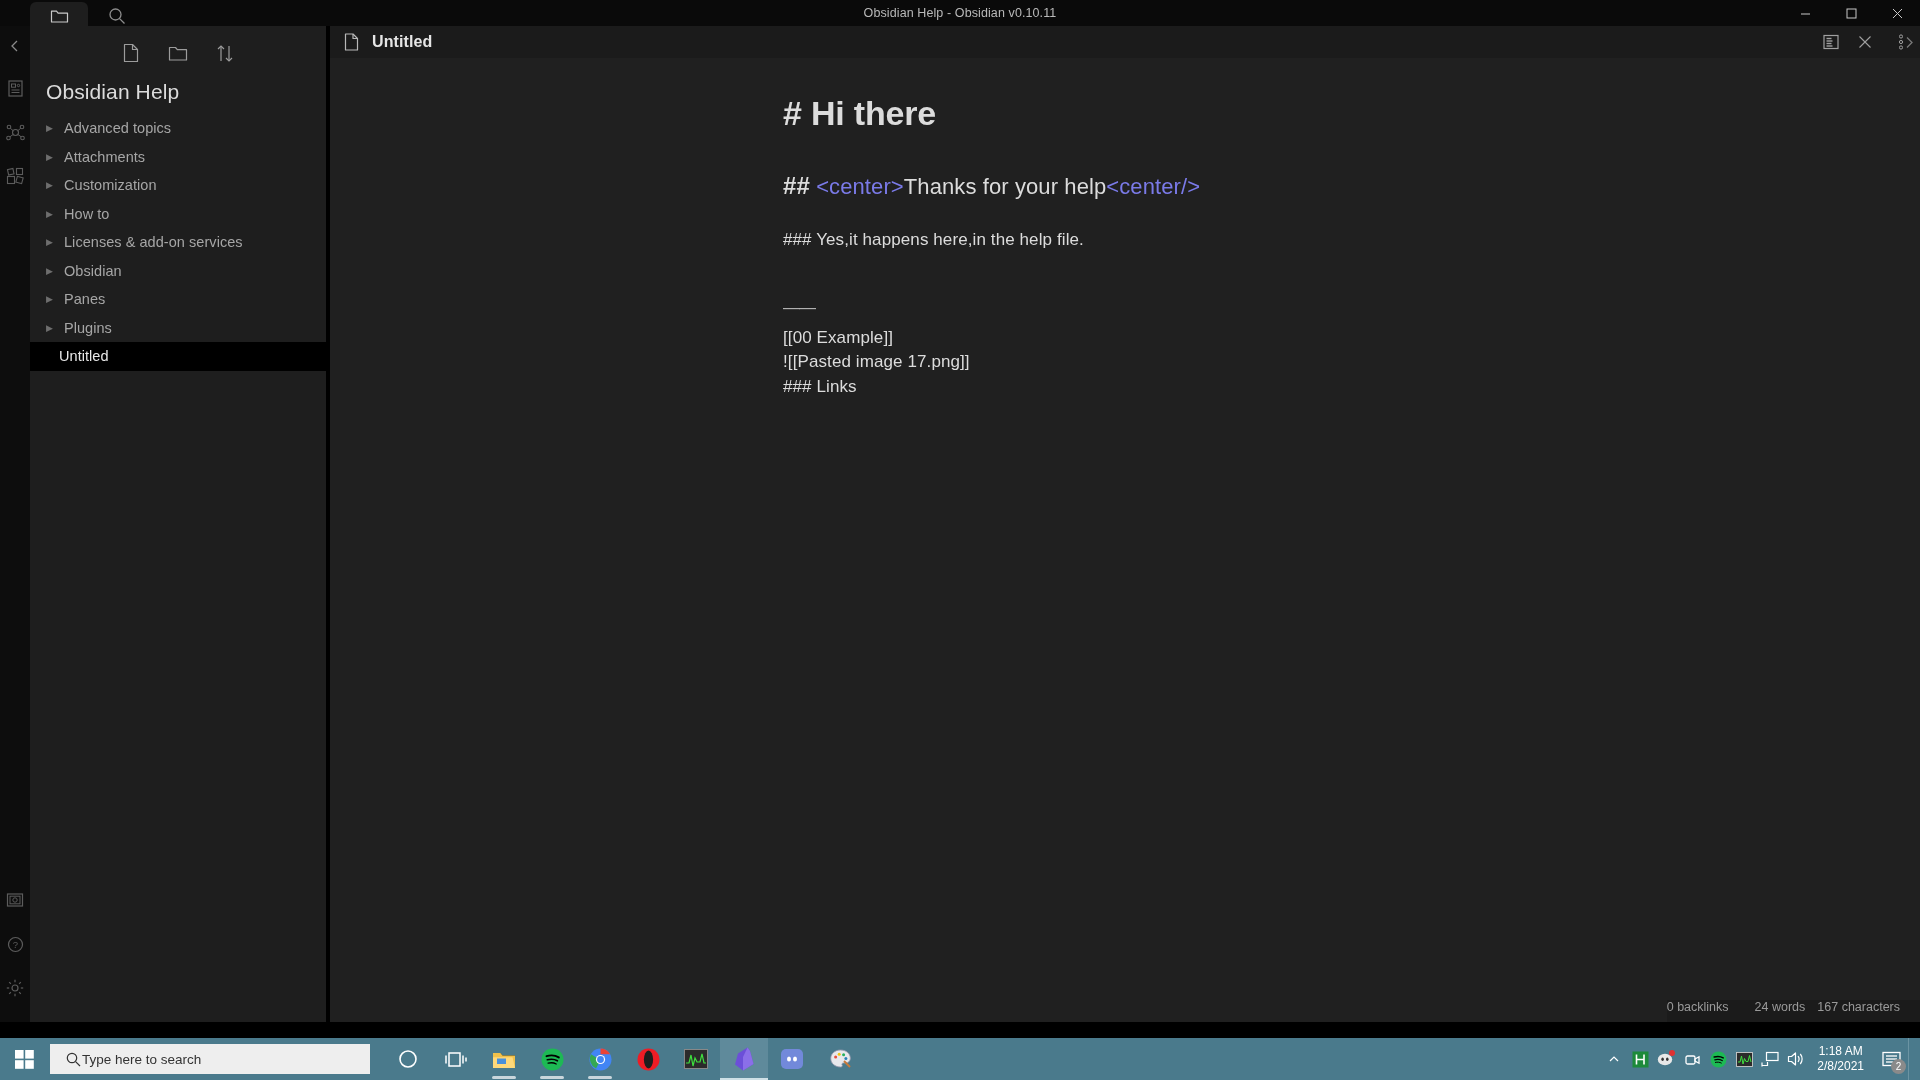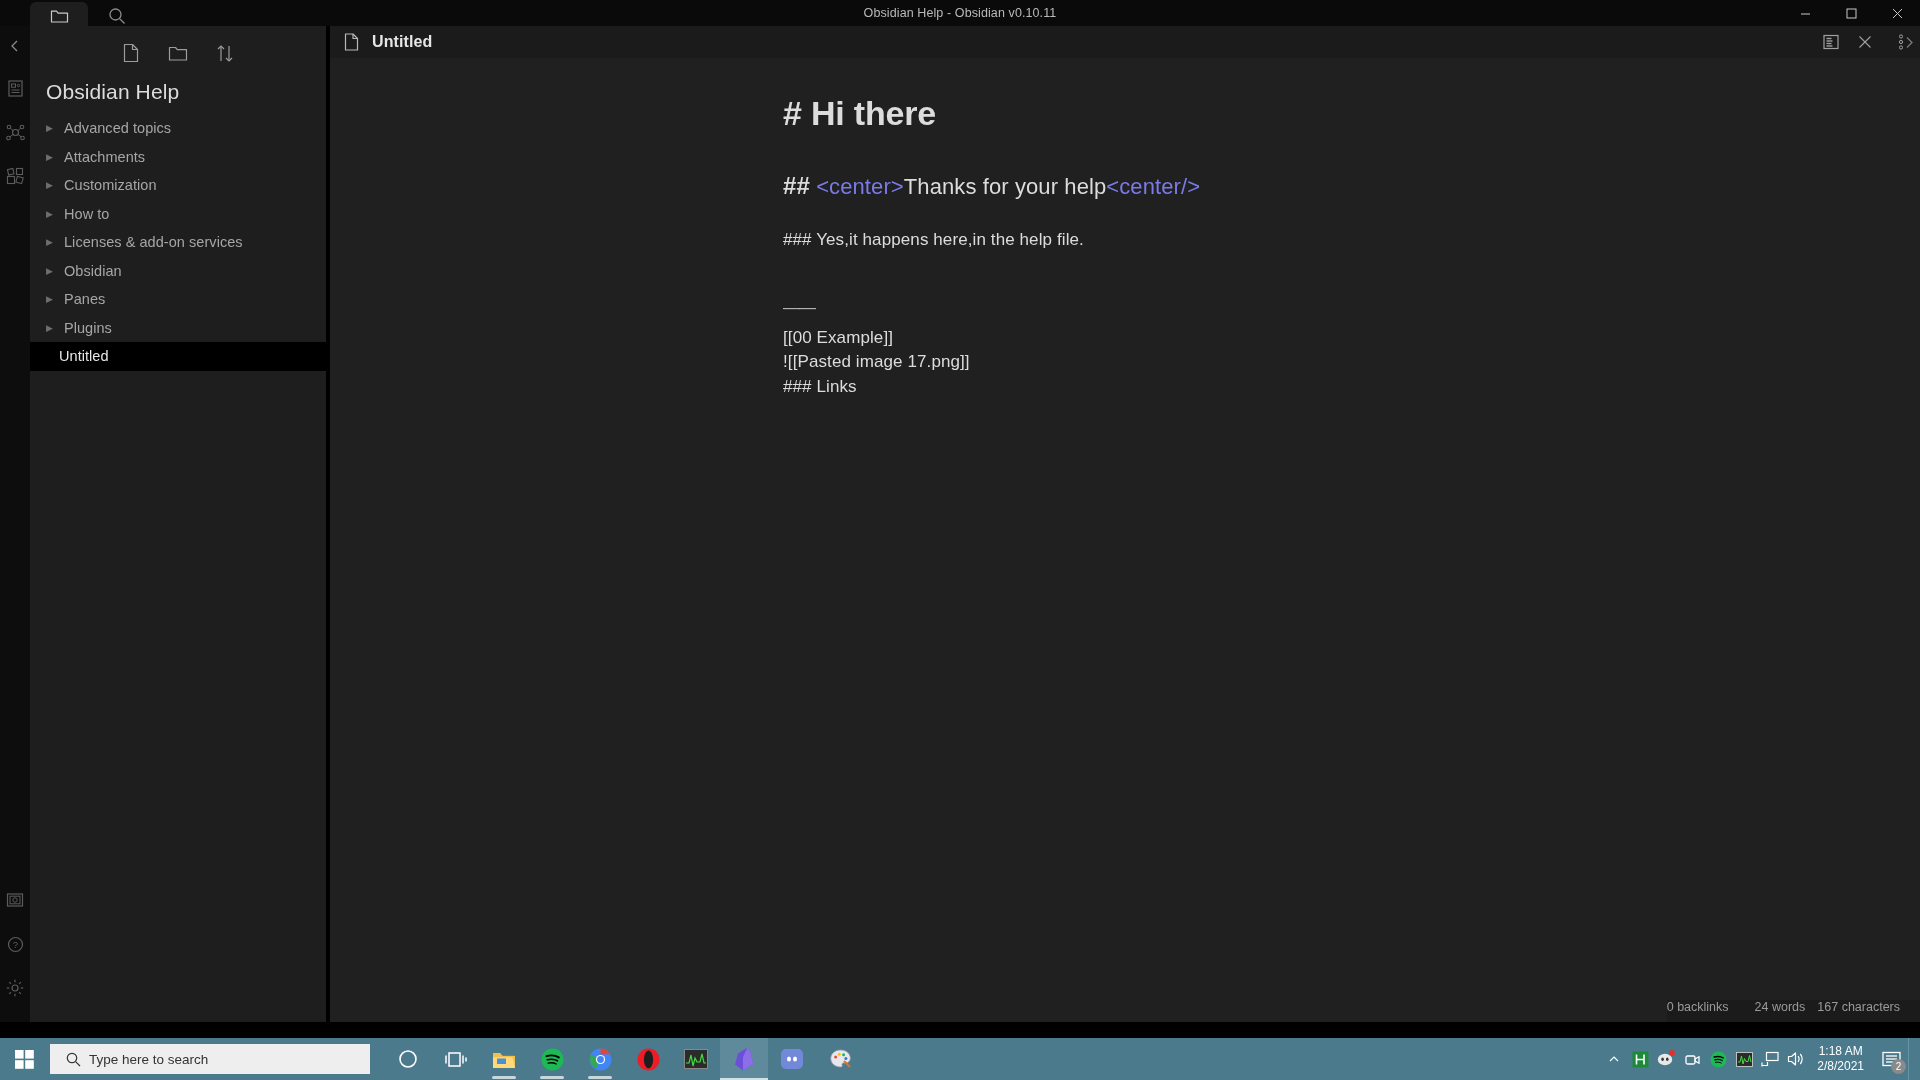--- a/index.html
+++ b/index.html
@@ -169,21 +169,21 @@
     width:1920px; height:42px; background:#4a7a8c;
     display:flex; align-items:center;
   }
   .start-btn{
     width:48px; height:42px; display:flex;
     align-items:center; justify-content:center;
   }
   .search-box{
     width:320px; height:30px; background:#eeeeee;
     display:flex; align-items:center; padding-left:16px;
-    gap:8px; margin-left:2px;
+    gap:1px; margin-left:2px;
   }
   .search-text{ color:#333; font-size:13.5px; }
   .tb-apps{ display:flex; align-items:center; margin-left:14px; }
   .tb-app{
     width:48px; height:42px; display:flex;
     align-items:center; justify-content:center;
     position:relative;
   }
   .tb-app.running::after{
     content:""; position:absolute; bottom:1px;

